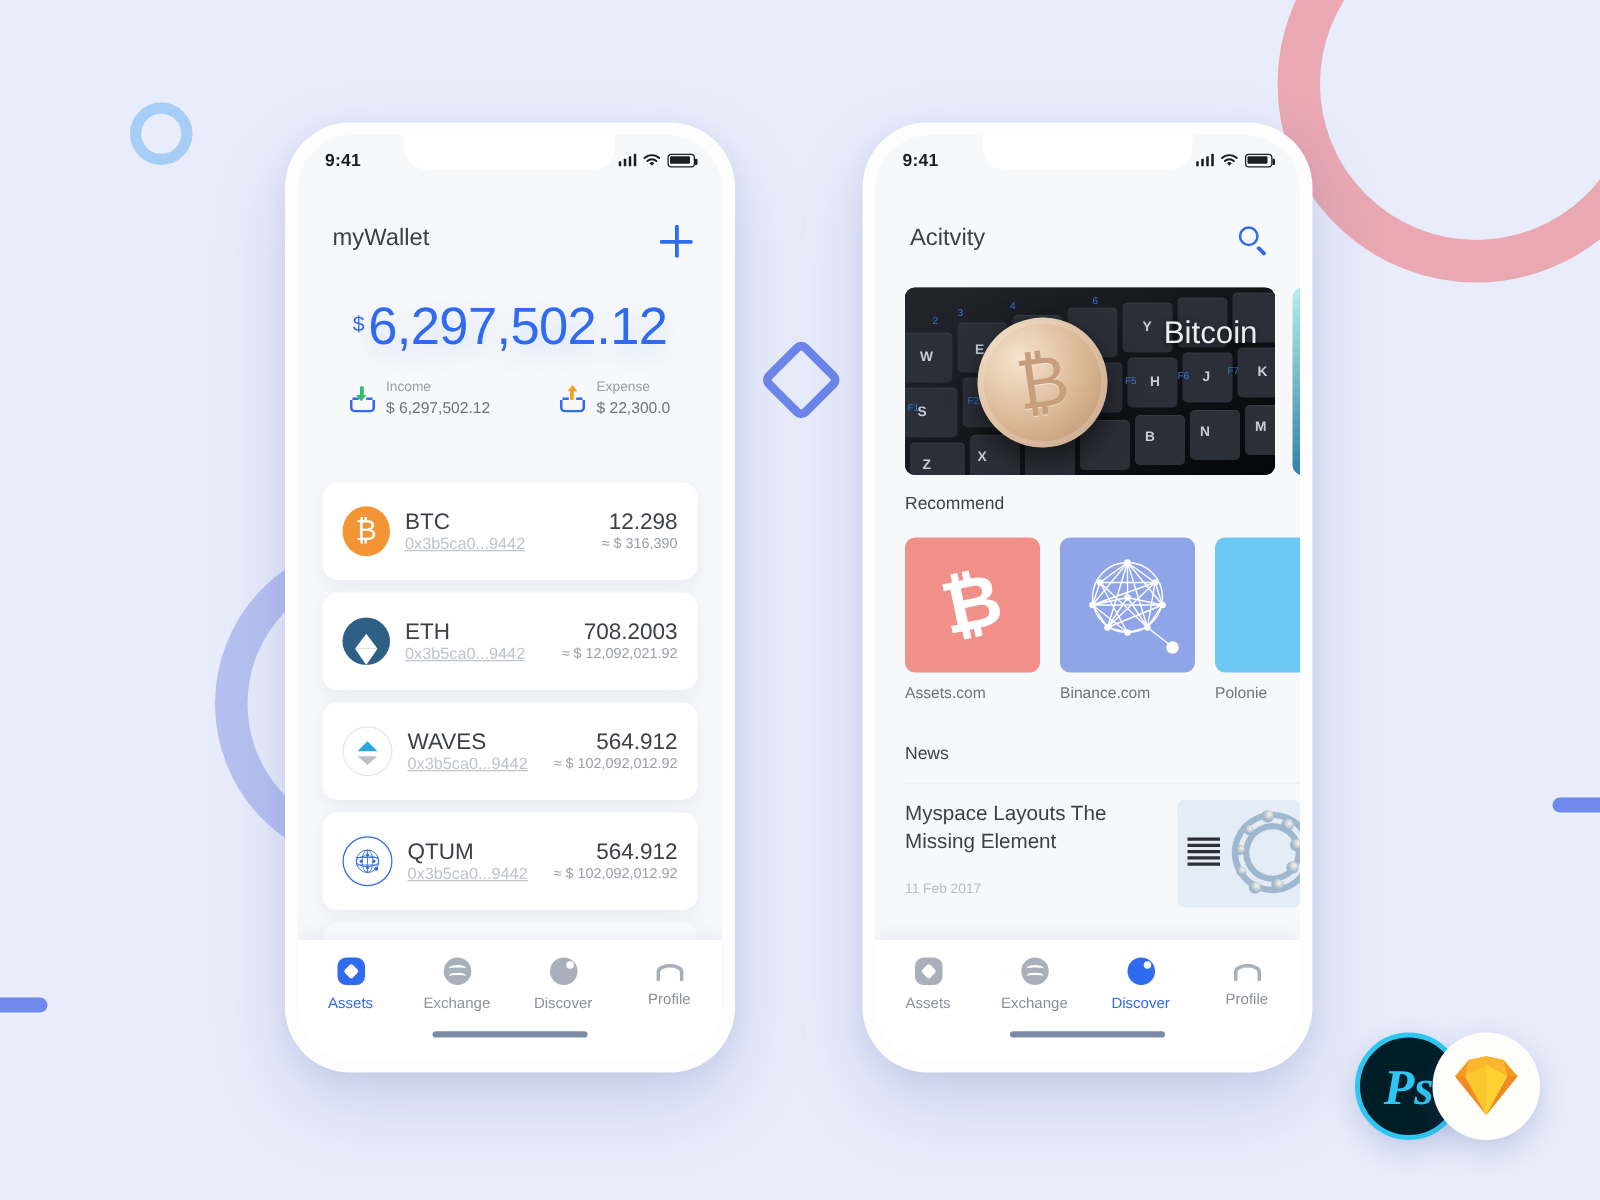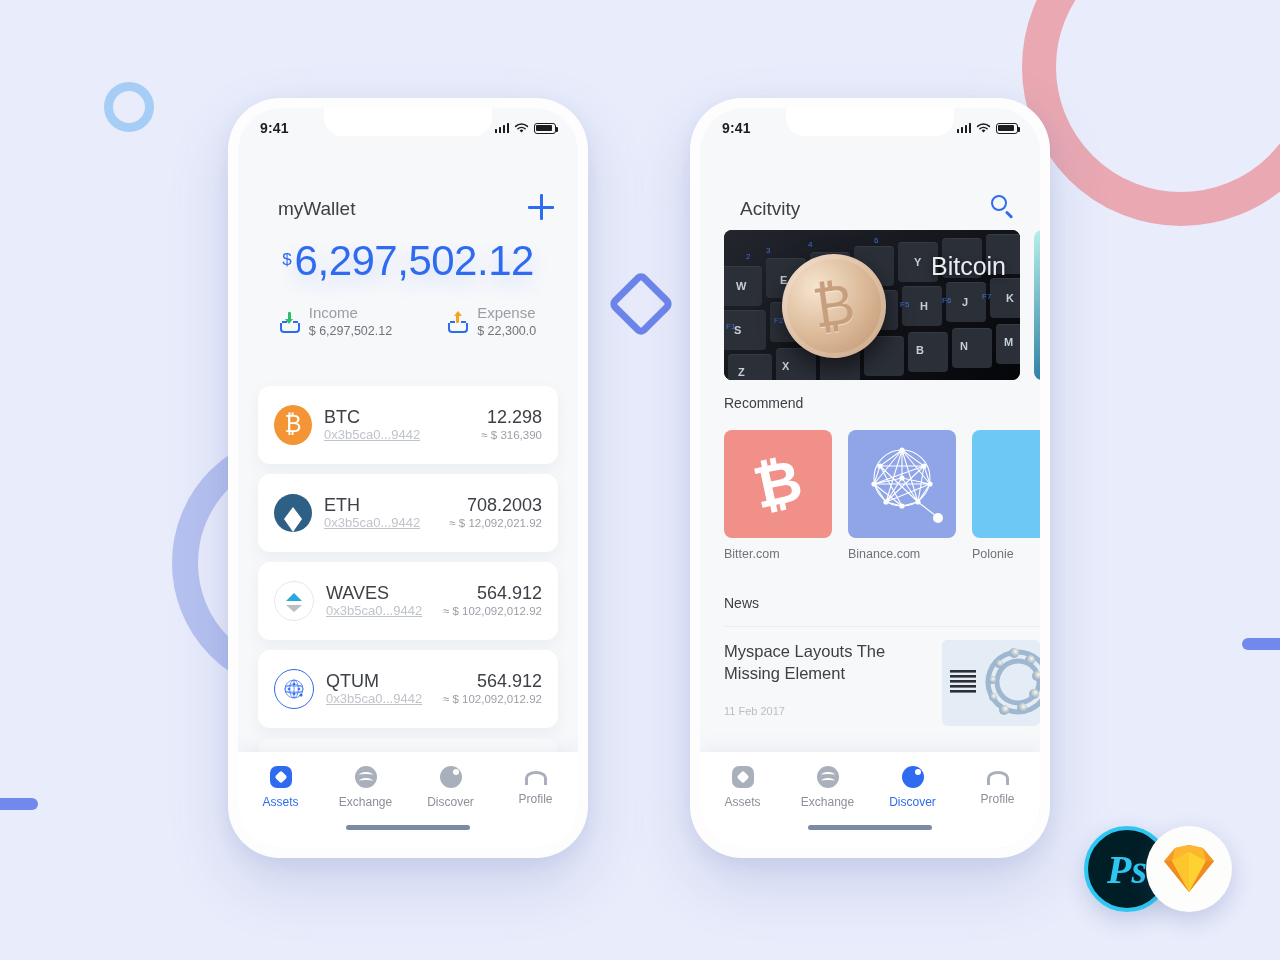--- a/index.html
+++ b/index.html
@@ -72,22 +72,22 @@
     position:relative;box-sizing:border-box;padding:1.2px;
   }
   .batt::after{
     content:"";position:absolute;right:-3.4px;top:3px;width:2px;height:5px;
     background:#1b1d21;border-radius:0 1px 1px 0;
   }
   .batt b{display:block;height:100%;width:92%;background:#1b1d21;border-radius:1px;}
 
   
   .scr-head{
-    position:absolute;top:72px;left:16px;right:0;height:40px;
-    display:flex;align-items:flex-end;justify-content:space-between;
+    position:absolute;top:72px;left:4px;right:0;height:40px;
+    display:flex;align-items:flex-start;justify-content:space-between;
     padding:0 24px;box-sizing:border-box;gap:11px;
   }
   .scr-title{font-size:19px;color:#3d4046;}
   .plus-btn{
     width:26px;height:26px;position:relative;cursor:pointer;
   }
   .plus-btn::before,.plus-btn::after{
     content:"";position:absolute;background:#2f6bf0;border-radius:1px;
   }
   .plus-btn::before{left:0;top:11.5px;width:26px;height:3px;}
@@ -130,21 +130,21 @@
   .io-tray::after{right:0;}
   .io-arrow{
     position:absolute;left:8.2px;top:1px;width:2.6px;height:9px;border-radius:1px;
   }
   .io-head{position:absolute;left:5.5px;width:0;height:0;border-left:4.2px solid transparent;border-right:4.2px solid transparent;}
   .in .io-arrow{background:#2bbf6b;}
   .in .io-head{top:8px;border-top:5px solid #2bbf6b;}
   .out .io-arrow{background:#f5a227;top:3px;}
   .out .io-head{top:0px;border-bottom:5px solid #f5a227;}
   .io-text{text-align:left;}
-  .io-label{font-size:15px;color:#9a9ea6;line-height:1.25;}
+  .io-label{font-size:11px;color:#9a9ea6;line-height:1.25;}
   .io-val{font-size:12.5px;color:#6f737b;line-height:1.3;}
 
   
   .asset-list{position:absolute;top:278px;left:20px;right:20px;}
   .asset-card{
     height:78px;background:#fff;border-radius:12px;margin-bottom:10px;
     box-shadow:0 5px 14px rgba(120,133,175,.10);
     display:flex;align-items:center;padding:0 16px;box-sizing:border-box;
     cursor:pointer;
   }
@@ -534,21 +534,21 @@
     </div>
 
     <div style="position:absolute;top:286px;left:24px;">
       <span class="sec-title">Recommend</span>
     </div>
     <div class="rec-row">
       <div class="rec-item">
         <div class="rec-tile" style="background:#f19089">
           <span class="bit-glyph">₿</span>
         </div>
-        <div class="rec-name">Bitter.com</div>
+        <div class="rec-name">Assets.com</div>
       </div>
       <div class="rec-item">
         <div class="rec-tile" style="background:#8fa5e8">
           <svg width="92" height="92" viewBox="0 0 92 92" stroke="#fff" fill="none" stroke-width="1.1">
             <circle cx="46" cy="40" r="28"></circle>
             <path d="M46 12 L24 28 L18 46 L30 64 L46 68 L62 64 L74 46 L68 28 Z"></path>
             <path d="M46 12 L18 46 M46 12 L30 64 M46 12 L62 64 M46 12 L74 46
                      M24 28 L46 68 M24 28 L68 28 M24 28 L62 64
                      M18 46 L46 68 M18 46 L74 46 M18 46 L68 28
                      M30 64 L68 28 M30 64 L74 46 M62 64 L68 28 M46 40 L46 12

